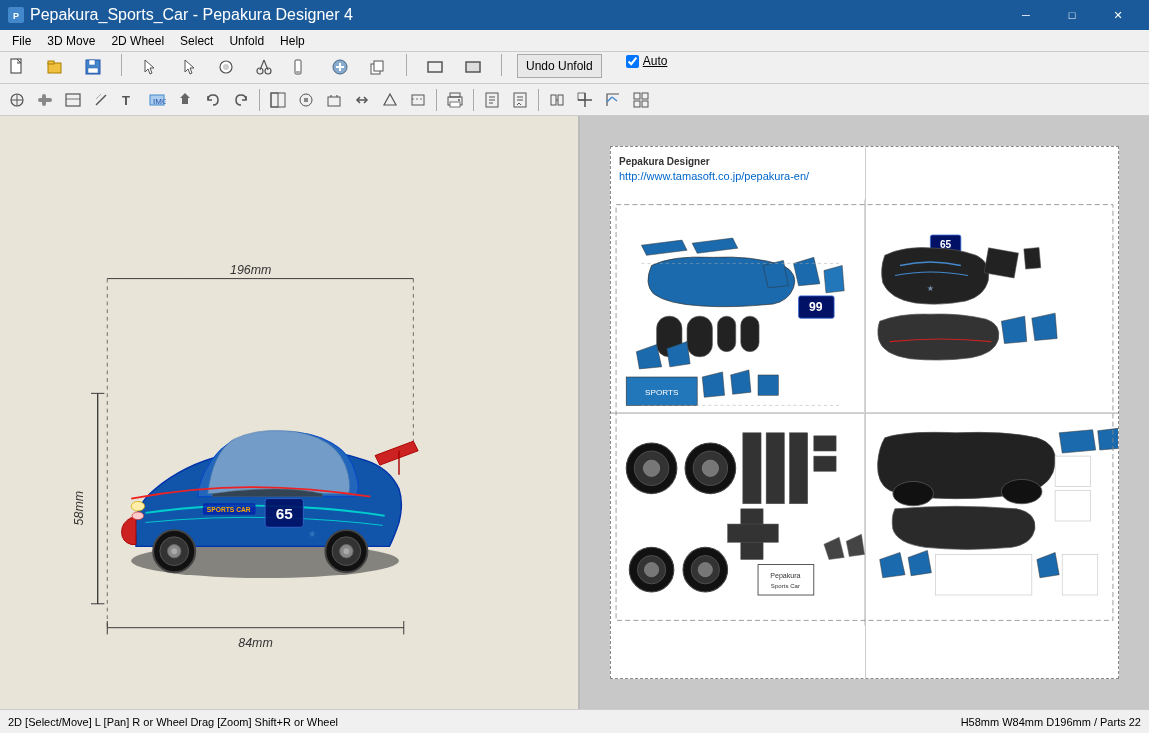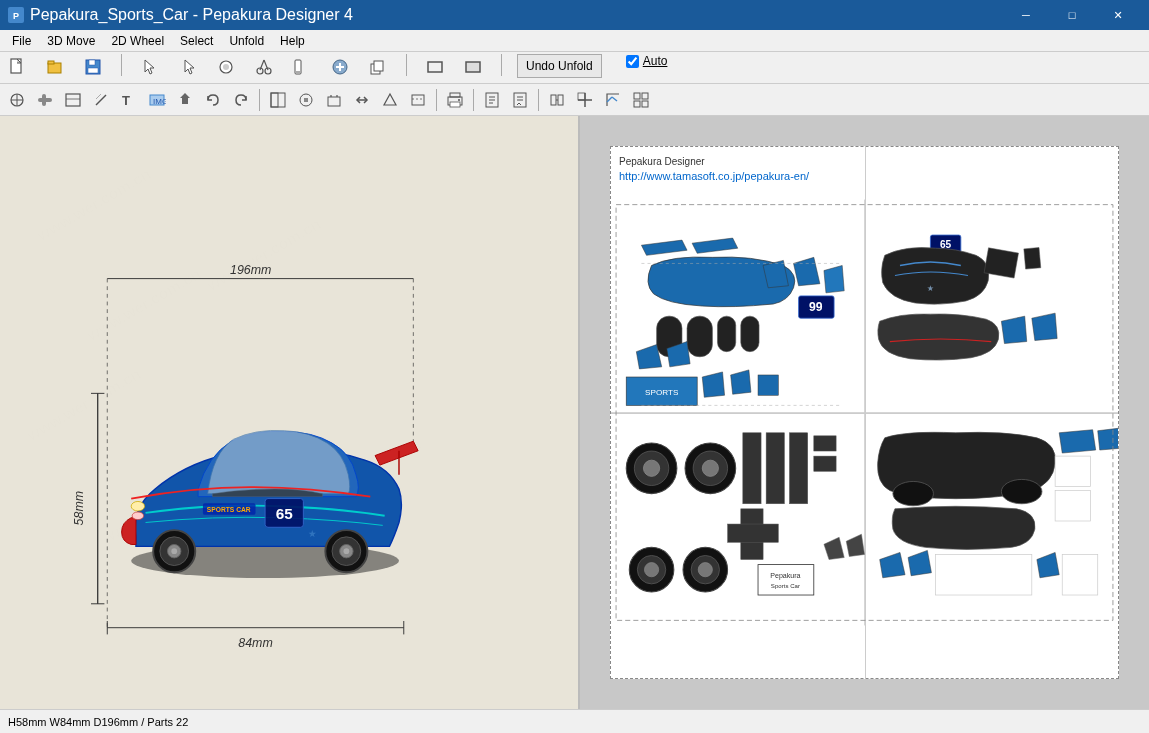--- a/index.html
+++ b/index.html
@@ -520,21 +520,21 @@
         <text x="200" y="160" font-size="10" fill="#4488cc" opacity="0.6">★</text>
       </g>
     </svg>
   </div>
 
   <div id="right-panel">
 
     <div id="paper-sheet">
 
       <div class="pepakura-header">
-        <div style="font-weight:normal;">Pepakura Designer</div>
+        <div style="font-weight:bold;">Pepakura Designer</div>
         <div style="color:#0066cc;font-size:11px;">http://www.tamasoft.co.jp/pepakura-en/</div>
       </div>
 
       <div class="paper-grid-h" style="top:50%"></div>
       <div class="paper-grid-v" style="left:50%"></div>
 
       <svg id="paper-svg" viewBox="0 0 500 420" xmlns="http://www.w3.org/2000/svg" style="position:absolute;top:0;left:0;width:100%;height:100%;">
 
         <line x1="250" y1="0" x2="250" y2="420" stroke="#ccc" stroke-width="0.8"></line>
         <line x1="0" y1="210" x2="500" y2="210" stroke="#ccc" stroke-width="0.8"></line>
@@ -653,14 +653,15 @@
           <rect x="185" y="125" width="35" height="40" fill="white" stroke="#ccc" stroke-width="0.7"></rect>
         </g>
 
         <rect x="5" y="5" width="490" height="410" fill="none" stroke="#888" stroke-width="0.8" stroke-dasharray="5,3"></rect>
       </svg>
     </div>
   </div>
 </div>
 
 <div id="statusbar">
+  <span>2D [Select/Move] L [Pan] R or Wheel Drag [Zoom] Shift+R or Wheel</span>
   <span>H58mm W84mm D196mm / Parts 22</span>
 </div>
 
 </body></html>

